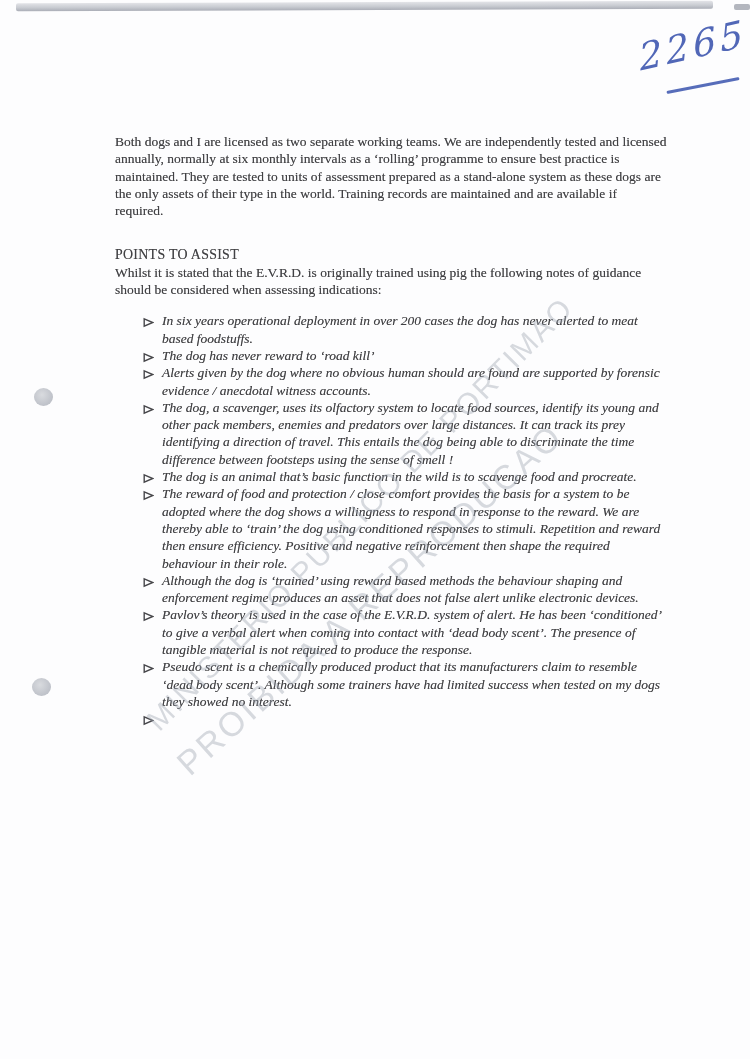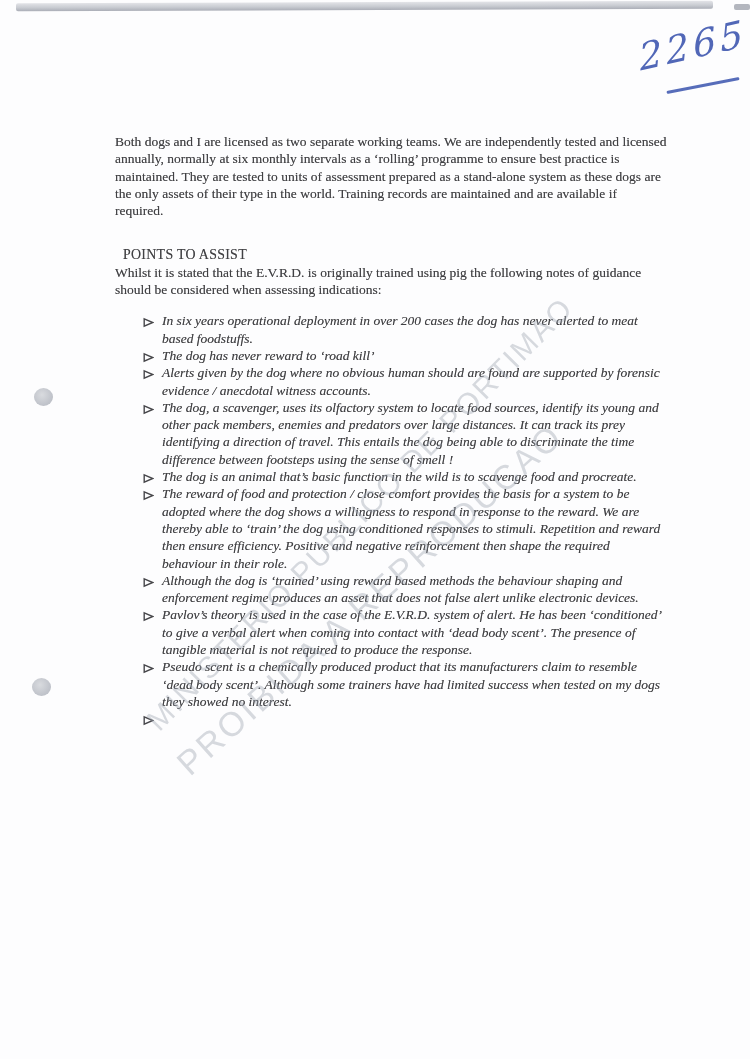--- a/index.html
+++ b/index.html
@@ -88,21 +88,21 @@
     position: absolute;
     left: 115px; top: 133px;
     width: 552px;
     font-size: 13.5px;
     line-height: 17.3px;
     z-index: 2;
     text-shadow: 0 0 0.4px rgba(65,65,68,0.55);
   }
   .para { margin: 0; }
   .heading {
-    margin: 27px 0 0 8px;
+    margin: 27px 0 0 0;
     font-size: 13.9px;
     font-weight: 400;
     letter-spacing: 0.3px;
     line-height: 17.3px;
   }
   .guidance { }
   .bullets {
     margin: 14px 0 0 0;
     padding: 0;
     list-style: none;

